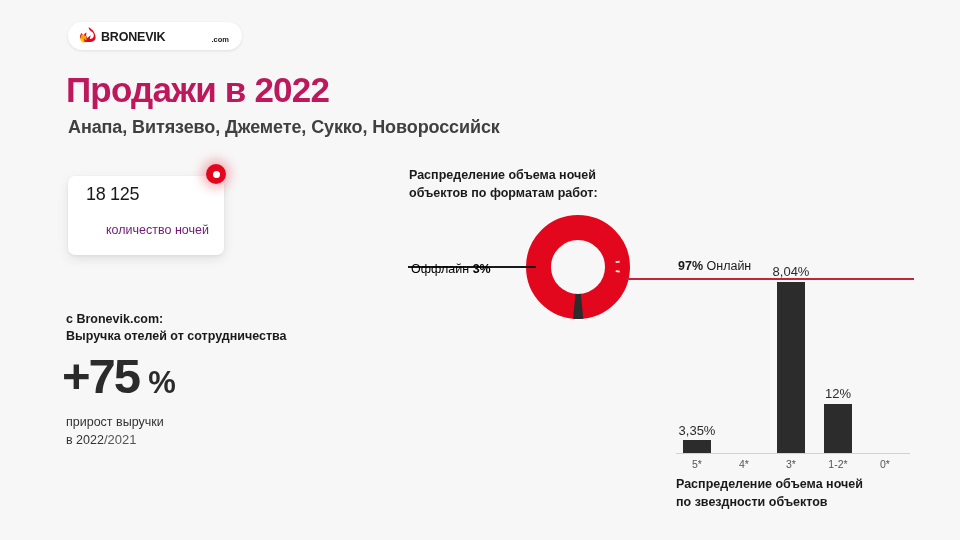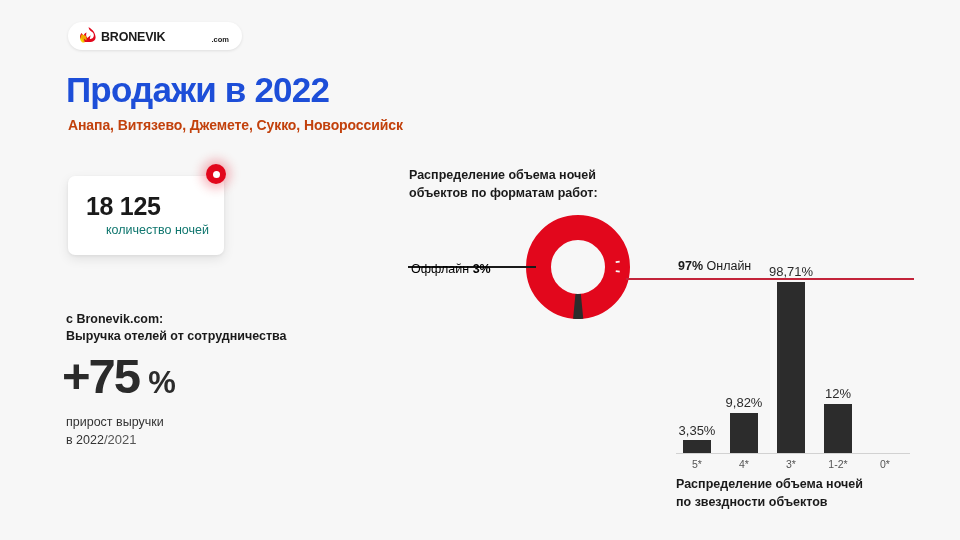--- a/index.html
+++ b/index.html
@@ -65,59 +65,59 @@
   }
 
   
   .title {
     position: absolute;
     left: 66px;
     top: 72px;
     font-size: 35px;
     font-weight: bold;
     letter-spacing: -0.8px;
-    color: #1d4ed8;
+    color: #be185d;
     line-height: 1;
   }
   .subtitle {
     position: absolute;
     left: 68px;
     top: 117px;
-    font-size: 14px;
-    font-weight: bold;
-    color: #c2410c;
+    font-size: 18px;
+    font-weight: bold;
+    color: #404040;
     letter-spacing: -0.1px;
   }
 
   
   .card {
     position: absolute;
     left: 68px;
     top: 176px;
     width: 156px;
     height: 79px;
     background: #ffffff;
     border-radius: 7px;
     box-shadow: 0 4px 12px rgba(0,0,0,0.09), 0 1px 3px rgba(0,0,0,0.06);
   }
   .card-value {
     position: absolute;
     left: 18px;
-    top: 16px;
-    font-size: 25px;
-    font-weight: bold;
+    top: 8px;
+    font-size: 18px;
+    font-weight: normal;
     color: #1a1a1a;
     letter-spacing: -0.3px;
   }
   .card-label {
     position: absolute;
     left: 18px;
     top: 47px;
     font-size: 12.5px;
-    color: #0f766e;
+    color: #701a75;
     padding-left: 20px;
   }
   .card-badge {
     position: absolute;
     left: 206px;
     top: 164px;
     width: 20px;
     height: 20px;
     border-radius: 50%;
     background: #e2071c;
@@ -364,26 +364,22 @@
   <div class="lbl-online">
     <b>97%</b>
     <span>Онлайн</span>
   </div>
 
   <div class="bars">
     <div class="bar-col" style="left:0px">
       <div class="bar-val" style="bottom:16px">3,35%</div>
       <div class="bar-rect" style="height:14px"></div>
     </div>
-    <div class="bar-col" style="left:47px">
-      <div class="bar-val" style="bottom:44px">9,82%</div>
-      <div class="bar-rect" style="height:41px"></div>
-    </div>
     <div class="bar-col" style="left:94px">
-      <div class="bar-val" style="bottom:175px">98,71%</div>
+      <div class="bar-val" style="bottom:175px">8,04%</div>
       <div class="bar-rect" style="height:172px"></div>
     </div>
     <div class="bar-col" style="left:141px">
       <div class="bar-val" style="bottom:53px">12%</div>
       <div class="bar-rect" style="height:50px"></div>
     </div>
   </div>
   <div class="bar-axis"></div>
 
   <div class="bar-tick" style="left:676px">5*</div>

